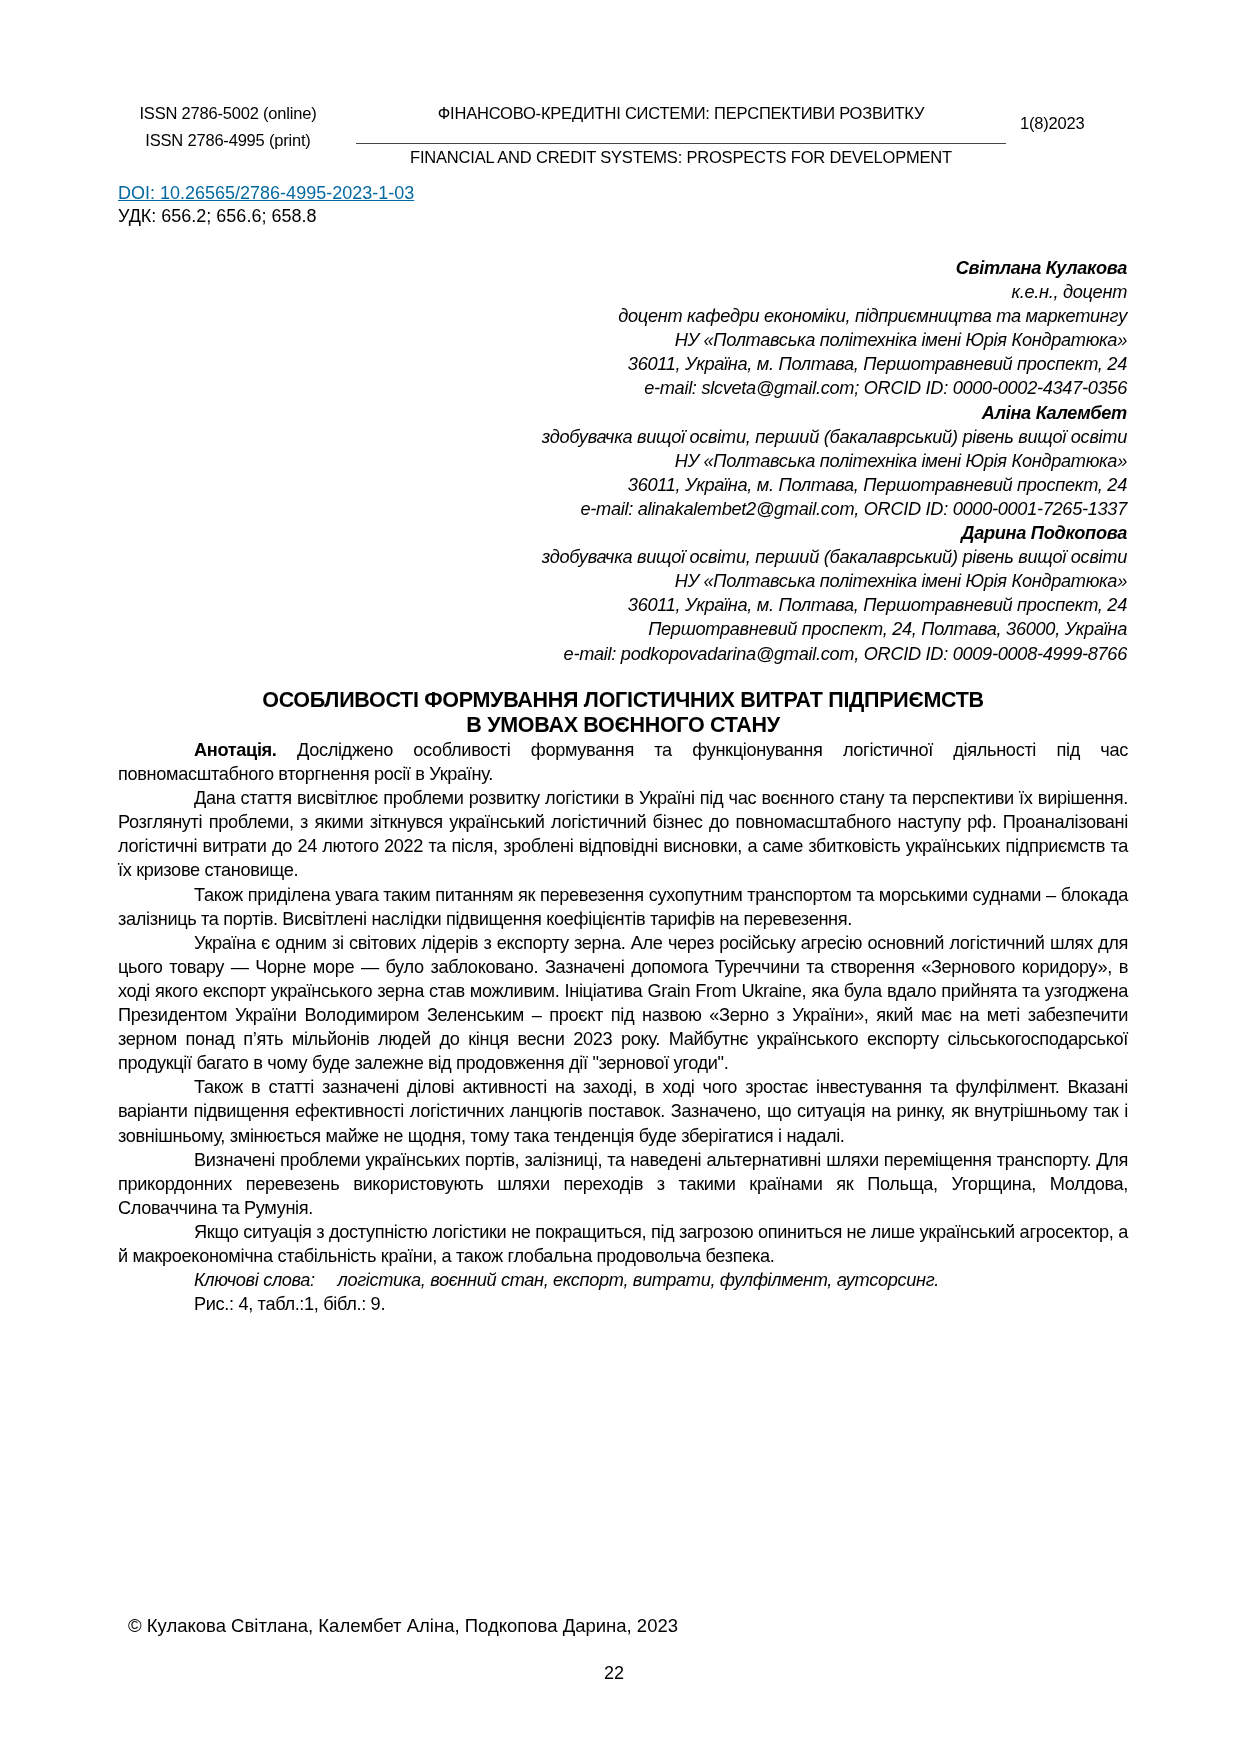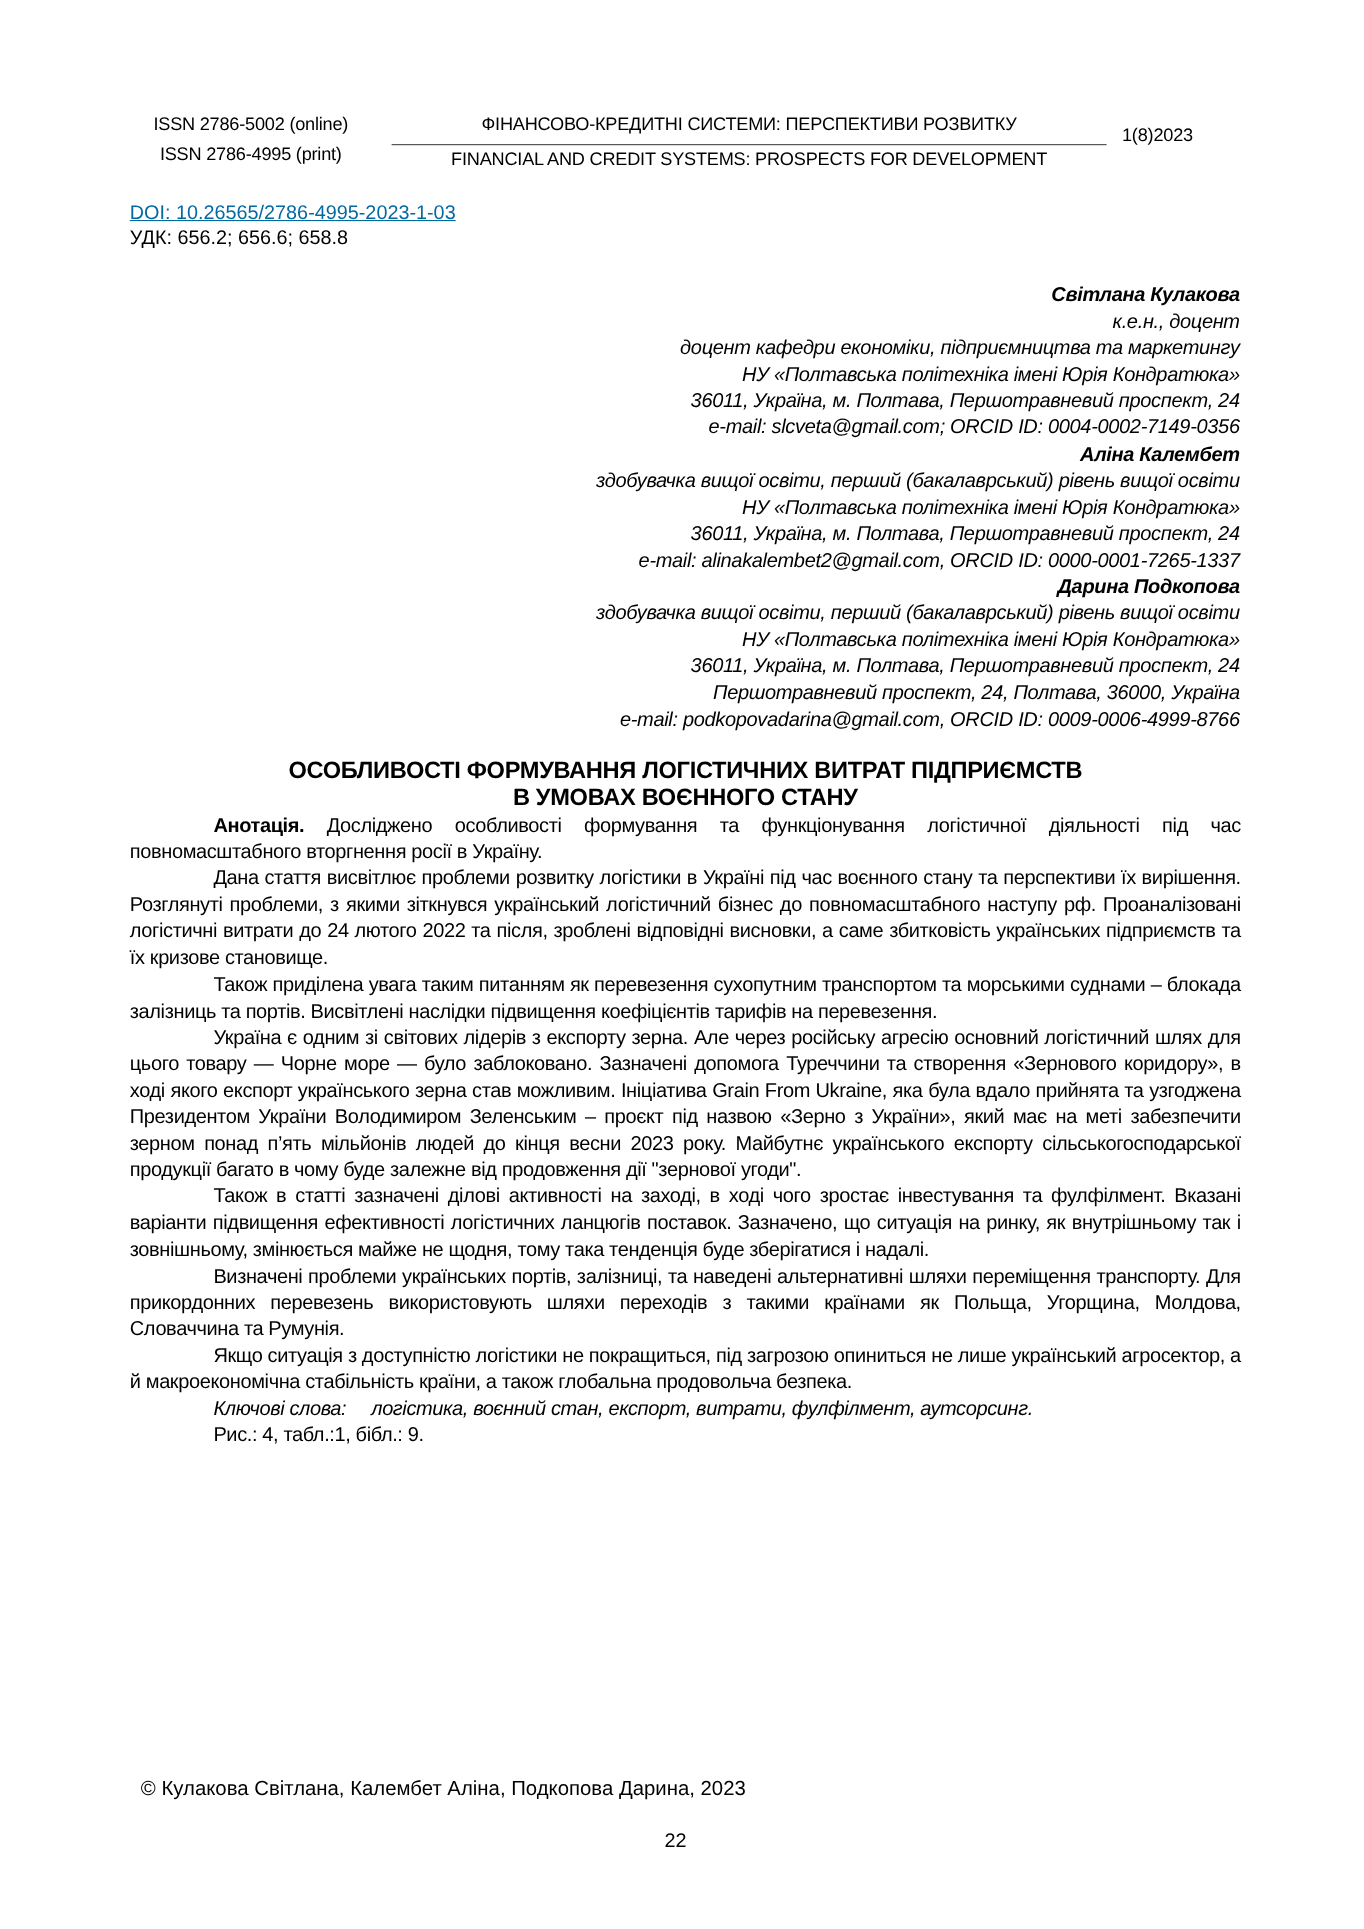--- a/index.html
+++ b/index.html
@@ -1,21 +1,21 @@
 <!DOCTYPE html>
 <html><head>
   <meta charset="utf-8">
   <style>
     html, body { margin: 0; padding: 0; background: #ffffff; }
     body { width: 1240px; height: 1754px; position: relative; color: #000; font-family: "Liberation Sans", sans-serif; overflow: hidden; }
 
     
     .hdr-left { position: absolute; left: 112px; top: 100px; width: 232px; text-align: center; font-family: "Liberation Sans Narrow", "Liberation Sans", sans-serif; font-size: 16.5px; line-height: 27px; letter-spacing: -0.2px; }
     .hdr-center { position: absolute; left: 356px; top: 100px; width: 650px; text-align: center; font-size: 16.5px; line-height: 27px; letter-spacing: -0.2px; }
-    .hdr-center .line1 { display:block; border-bottom: 1.3px solid #444; padding-bottom: 4px; }
+    .hdr-center .line1 { display:block; border-bottom: 1.3px solid #444; padding-bottom: 16px; }
     .hdr-center .line2 { display:block; }
     .hdr-right { position: absolute; left: 1020px; top: 114px; font-size: 16.5px; letter-spacing: -0.2px; }
 
     
     .doi { position: absolute; left: 118px; top: 182px; font-size: 18px; line-height: 22px; }
     .doi a { color: #0369a1; text-decoration: underline; }
     .udc { position: absolute; left: 118px; top: 205px; font-size: 18px; line-height: 22px; }
 
     
     .authors { position: absolute; right: 113px; top: 256px; text-align: right; font-style: italic; font-size: 18.2px; line-height: 24.1px; letter-spacing: -0.3px; }
@@ -53,34 +53,34 @@
   <a>DOI: 10.26565/2786-4995-2023-1-03</a>
 </div>
 <div class="udc">УДК: 656.2; 656.6; 658.8</div>
 
 <div class="authors">
   <div class="name">Світлана Кулакова</div>
   <div>к.е.н., доцент</div>
   <div>доцент кафедри економіки, підприємництва та маркетингу</div>
   <div>НУ «Полтавська політехніка імені Юрія Кондратюка»</div>
   <div>36011, Україна, м. Полтава, Першотравневий проспект, 24</div>
-  <div>e-mail: slcveta@gmail.com; ORCID ID: 0004-0002-7149-0356</div>
+  <div>e-mail: slcveta@gmail.com; ORCID ID: 0000-0002-4347-0356</div>
 
   <div class="name">Аліна Калембет</div>
   <div>здобувачка вищої освіти, перший (бакалаврський) рівень вищої освіти</div>
   <div>НУ «Полтавська політехніка імені Юрія Кондратюка»</div>
   <div>36011, Україна, м. Полтава, Першотравневий проспект, 24</div>
   <div>e-mail: alinakalembet2@gmail.com, ORCID ID: 0000-0001-7265-1337</div>
 
   <div class="name">Дарина Подкопова</div>
   <div>здобувачка вищої освіти, перший (бакалаврський) рівень вищої освіти</div>
   <div>НУ «Полтавська політехніка імені Юрія Кондратюка»</div>
   <div>36011, Україна, м. Полтава, Першотравневий проспект, 24</div>
   <div>Першотравневий проспект, 24, Полтава, 36000, Україна</div>
-  <div>e-mail: podkopovadarina@gmail.com, ORCID ID: 0009-0006-4999-8766</div>
+  <div>e-mail: podkopovadarina@gmail.com, ORCID ID: 0009-0008-4999-8766</div>
 </div>
 
 <div class="title">
   <div>ОСОБЛИВОСТІ ФОРМУВАННЯ ЛОГІСТИЧНИХ ВИТРАТ ПІДПРИЄМСТВ</div>
   <div>В УМОВАХ ВОЄННОГО СТАНУ</div>
 </div>
 
 <div class="body">
   <p><span class="lbl">Анотація.</span><span> Досліджено особливості формування та функціонування логістичної діяльності під час повномасштабного вторгнення росії в Україну.</span></p>
   <p>Дана стаття висвітлює проблеми розвитку логістики в Україні під час воєнного стану та перспективи їх вирішення. Розглянуті проблеми, з якими зіткнувся український логістичний бізнес до повномасштабного наступу рф. Проаналізовані логістичні витрати до 24 лютого 2022 та після, зроблені відповідні висновки, а саме збитковість українських підприємств та їх кризове становище.</p>

